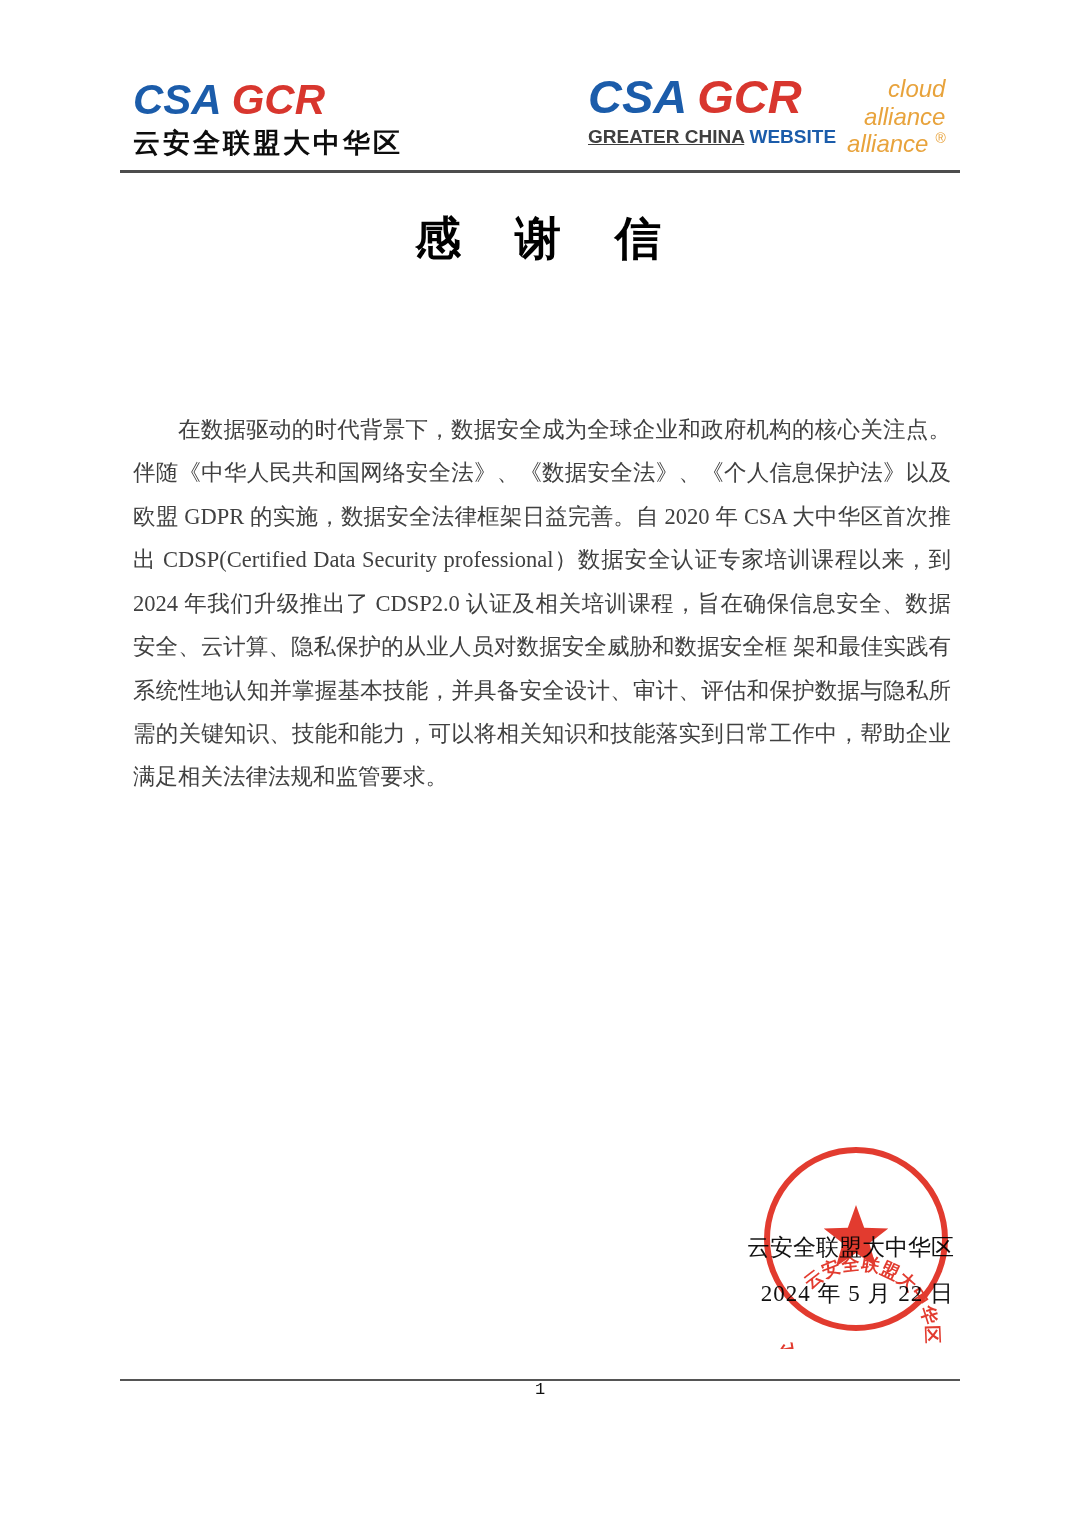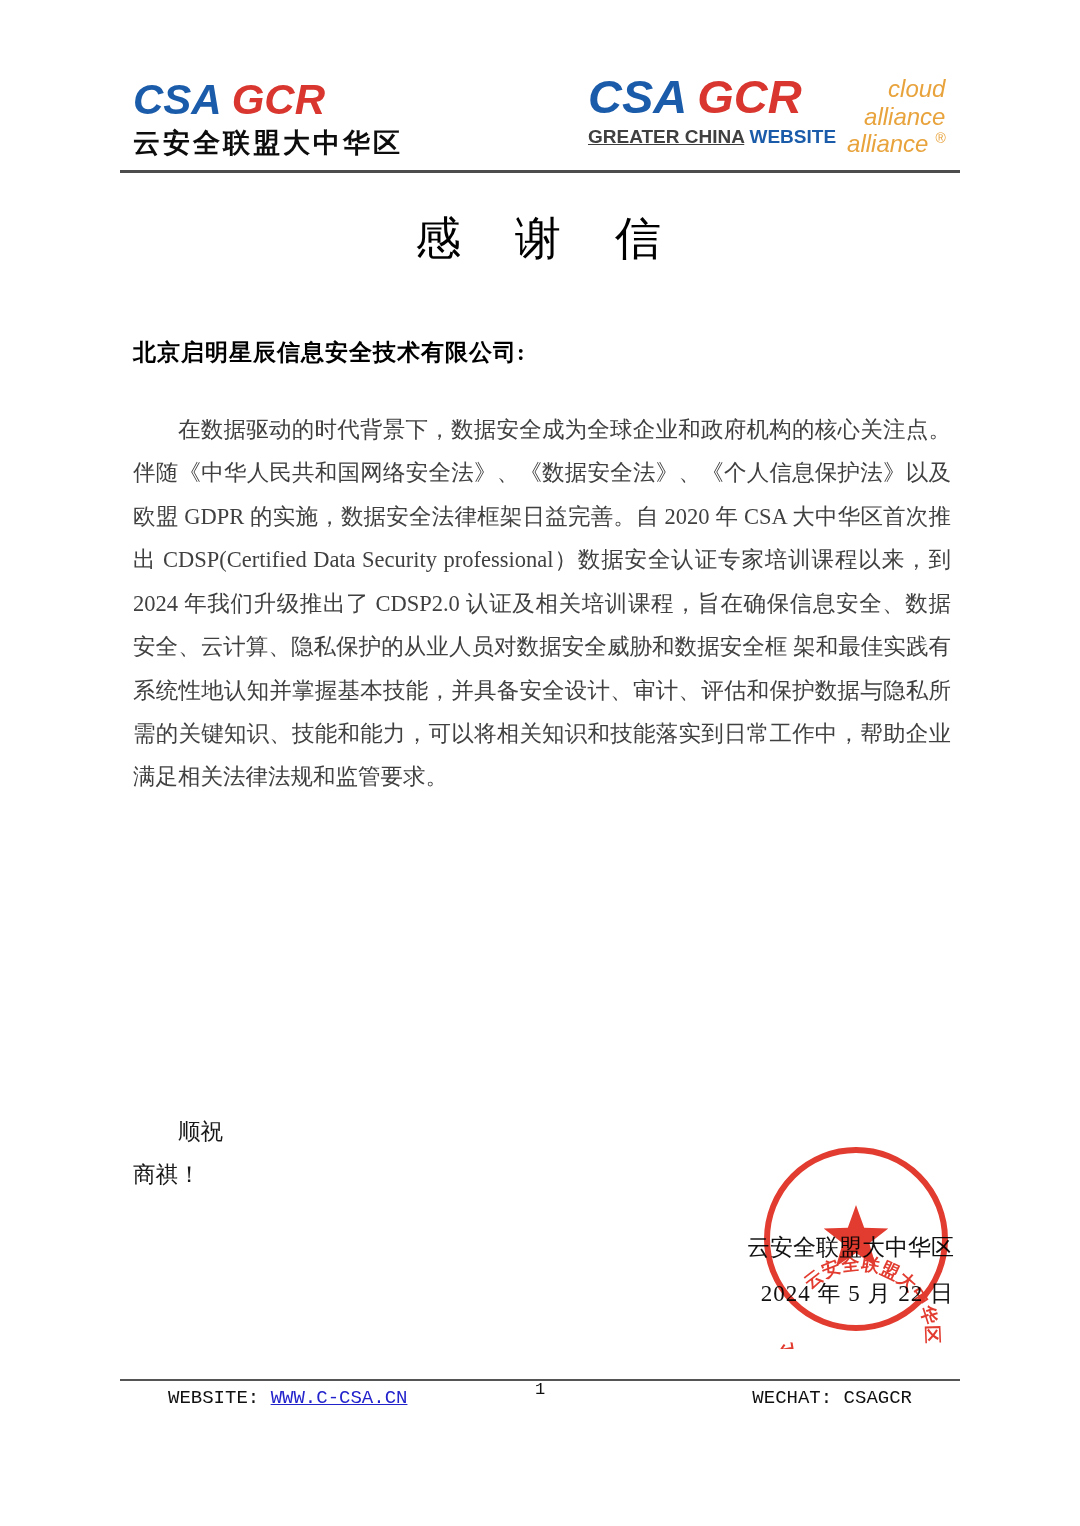--- a/index.html
+++ b/index.html
@@ -37,21 +37,21 @@
     margin-left:4px; margin-top:2px; white-space:nowrap;text-align:right;
   }
   .tagcol .t1 { margin-left:8px; }
   .tagcol .t2 { margin-left:24px; }
   .tagcol .t3 { margin-left:2px; }
   .tagcol .reg { font-size:14px; vertical-align:super; }
   .header-rule { position:absolute; left:120px; top:169px; width:840px; height:3px; background:#4d4d4d; }
   
   .title {
     position:absolute; left:0; top:207px; width:100%; text-align:center;
-    font-size:46px; font-weight:normal; letter-spacing:4px; color:#000;
+    font-size:46px; font-weight:bold; letter-spacing:4px; color:#000;
   }
   .recipient {
     position:absolute; left:133px; top:336px; font-size:23px; font-weight:bold;
     color:#000; letter-spacing:1px;
   }
   .body-text {
     position:absolute; left:133px; top:407px; width:818px;
     font-size:22.5px; line-height:1.93; text-align:justify; color:#404040;
   }
   .body-text p { margin:0 0 20px 0; text-indent:2em; }
@@ -111,53 +111,38 @@
       <div class="t1">cloud</div>
       <div class="t2">alliance</div>
       <div class="t3"><span>alliance</span> <span class="reg">®</span></div>
     </div>
   </div>
 
   <div class="header-rule"></div>
 
   <div class="title">感　谢　信</div>
 
-  <div class="recipient">北京启明星辰信息安全技术有限公司:</div>
 
   <div class="body-text">
     <p>在数据驱动的时代背景下，数据安全成为全球企业和政府机构的核心关注点。伴随《中华人民共和国网络安全法》、《数据安全法》、《个人信息保护法》以及欧盟 GDPR 的实施，数据安全法律框架日益完善。自 2020 年 CSA 大中华区首次推出 CDSP(Certified Data Security professional）数据安全认证专家培训课程以来，到 2024 年我们升级推出了 CDSP2.0 认证及相关培训课程，旨在确保信息安全、数据安全、云计算、隐私保护的从业人员对数据安全威胁和数据安全框 架和最佳实践有系统性地认知并掌握基本技能，并具备安全设计、审计、评估和保护数据与隐私所需的关键知识、技能和能力，可以将相关知识和技能落实到日常工作中，帮助企业满足相关法律法规和监管要求。</p>
   </div>
 
-  <div class="closing">
-    <div class="c1">顺祝</div>
-    <div class="c2">商祺！</div>
-  </div>
 
   <div class="signature">
     <div class="org">云安全联盟大中华区</div>
     <div class="date">2024 年 5 月 22 日</div>
   </div>
 
   <svg class="seal" viewBox="0 0 214 214" xmlns="http://www.w3.org/2000/svg">
     <defs>
       <path id="sealArc" d="M 60.5,154.5 A 68,68 0 1 1 60.4,154.6" fill="none"></path>
     </defs>
     <circle cx="106" cy="104" r="89" fill="none" stroke="#e02c1f" stroke-width="6"></circle>
     <polygon points="106,70 114.2,92.7 138.3,93.5 119.3,108.3 126,131.5 106,118 86,131.5 92.7,108.3 73.7,93.5 97.8,92.7" fill="#e02c1f"></polygon>
     <text font-size="18" fill="#e02c1f" letter-spacing="0.5" font-family="'DejaVu Sans','Liberation Sans',sans-serif" font-weight="bold">
       <textPath href="#sealArc">云安全联盟大中华区（中国香港）上海代表处</textPath>
     </text>
   </svg>
 
   <div class="footer-rule"></div>
   <div class="page-num">1</div>
-  <div class="footer-row">
-    <div class="left">
-      <span>WEBSITE:</span>
-      <a href="#" class="weblink">WWW.C-CSA.CN</a>
-    </div>
-    <div class="right">
-      <span>WECHAT:</span>
-      <span>CSAGCR</span>
-    </div>
-  </div>
 
 </div>
 
 </body></html>

